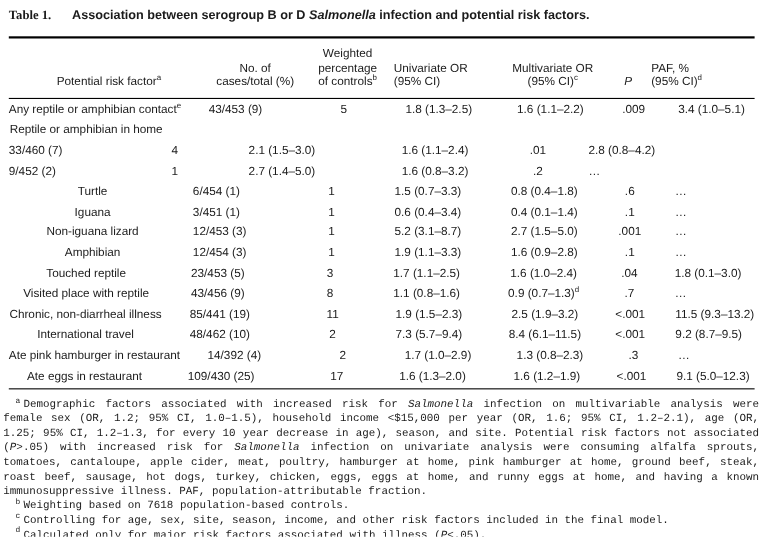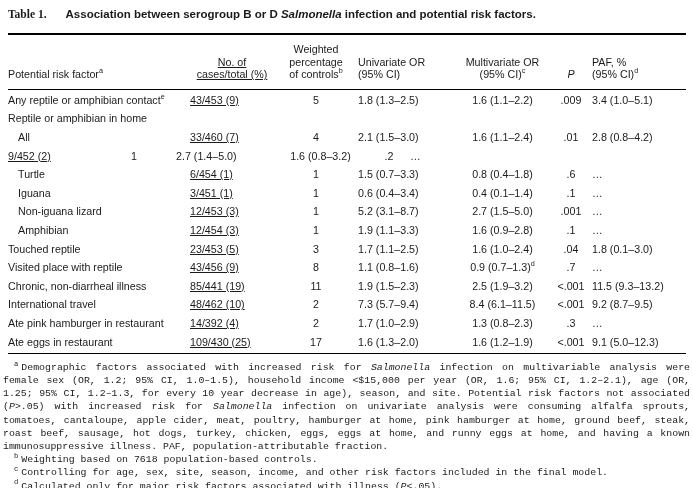--- a/index.html
+++ b/index.html
@@ -31,26 +31,26 @@
   .thead {
     display: flex;
     align-items: flex-end;
     border-top: 2px solid #000;
     border-bottom: 1.5px solid #000;
     padding: 8px 0 8px 0;
   }
   .hcell { font-size: 10.7px; line-height: 12.5px; }
   .hline { white-space: nowrap; }
   .tbody { border-bottom: 1.5px solid #000; padding: 1px 0 2px 0; }
-  .trow { display: flex; align-items: center; height: 18.6px; }
+  .trow { display: flex; align-items: center; height: 18.6px; gap: 25px; }
   .cell { font-size: 10.7px; white-space: nowrap; }
 
   
-  .c0 { width: 182px; text-align: left; }
-  .c1 { width: 84px;  text-align: center; text-decoration: underline; }
+  .c0 { width: 182px; text-align: center; }
+  .c1 { width: 84px;  text-align: center; }
   .c2 { width: 84px;  text-align: center; }
   .c3 { width: 97px;  text-align: left; }
   .c4 { width: 95px;  text-align: center; }
   .c5 { width: 42px;  text-align: center; }
   .c6 { width: 94px;  }
   .trow .c1 { text-align: left; padding-right: 18px; box-sizing: border-box; }
   .ind1 { padding-left: 10px; box-sizing: border-box; }
 
   sup {
     font-size: 7.2px;
@@ -121,21 +121,20 @@
         <div class="trow">
           <div class="cell c0">Reptile or amphibian in home</div>
           <div class="cell c1"></div>
           <div class="cell c2"></div>
           <div class="cell c3"></div>
           <div class="cell c4"></div>
           <div class="cell c5"></div>
           <div class="cell c6"></div>
         </div>
         <div class="trow">
-          <div class="cell c0 ind1">All</div>
           <div class="cell c1">33/460 (7)</div>
           <div class="cell c2">4</div>
           <div class="cell c3">2.1 (1.5–3.0)</div>
           <div class="cell c4">1.6 (1.1–2.4)</div>
           <div class="cell c5">.01</div>
           <div class="cell c6">2.8 (0.8–4.2)</div>
         </div>
         <div class="trow">
           <div class="cell c1">9/452 (2)</div>
           <div class="cell c2">1</div>

